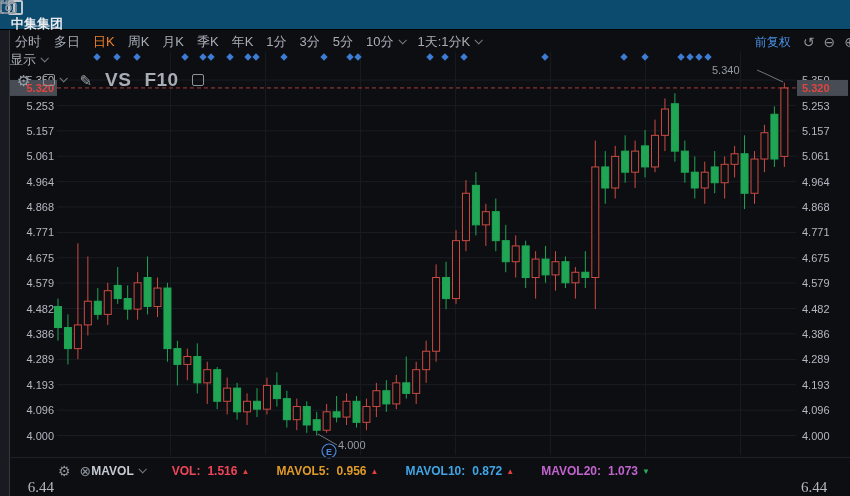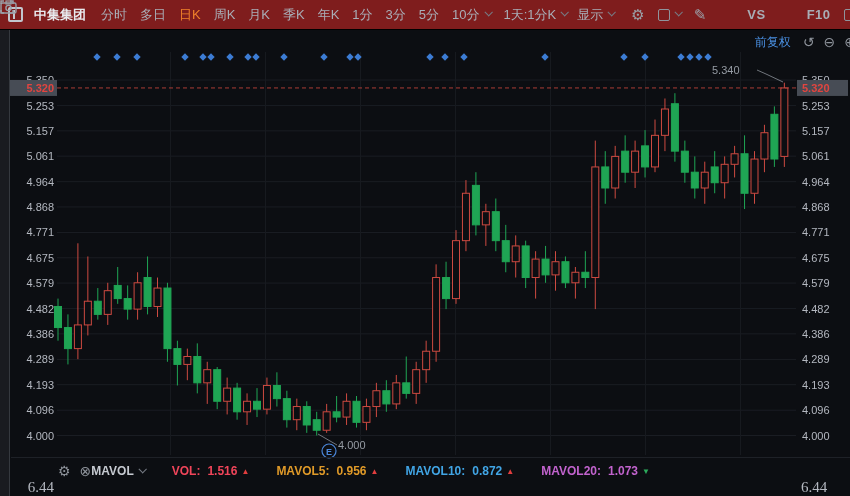--- a/index.html
+++ b/index.html
@@ -1,35 +1,35 @@
 <!DOCTYPE html>
 <html><head>
 <meta charset="utf-8">
 <style>
   html,body{margin:0;padding:0;background:#000;}
   *{box-sizing:border-box;}
   .app{position:relative;width:850px;height:496px;background:#0c0e12;overflow:hidden;
        font-family:"Liberation Sans","DejaVu Sans",sans-serif;color:#b4b8c0;}
   
-  .toolbar{position:absolute;top:0;left:0;width:850px;height:30px;background:#7f1d1d;
-           border-bottom:1px solid #000;display:flex;align-items:center;white-space:nowrap;}
+  .toolbar{position:absolute;top:0;left:0;width:850px;height:30px;background:#0c4a6e;
+           border-bottom:1px solid #000;display:flex;align-items:flex-start;white-space:nowrap;flex-direction:column;}
   .win-icon{width:15px;height:15px;border:2px solid #c2c6cd;border-radius:2px;margin-left:8px;
             position:relative;flex:0 0 auto;}
   .win-icon i{position:absolute;left:3px;top:1px;bottom:1px;width:2px;background:#c2c6cd;}
   .title{color:#e8eaee;font-size:13px;font-weight:700;margin-left:11px;}
   .tabs{display:flex;align-items:center;gap:13px;margin-left:15px;font-size:13px;}
   .tab{color:#a9aeb7;cursor:pointer;display:inline-flex;align-items:center;}
   .tab.active{color:#f0812a;}
   .chev{width:6px;height:6px;border-right:1.5px solid #767b84;border-bottom:1.5px solid #767b84;
         transform:rotate(45deg) translateY(-1px);display:inline-block;margin-left:5px;margin-bottom:3px;}
   .display-btn{margin-left:10px;font-size:13px;color:#a9aeb7;display:inline-flex;align-items:center;}
   .tb-icons{display:flex;align-items:center;gap:13px;margin-left:17px;color:#9aa0a8;}
   .tb-icons .uni{font-size:15px;line-height:1;}
   .sq-icon{width:12px;height:12px;border:1.5px solid #8f949c;border-radius:2px;display:inline-block;}
-  .vsf{font-size:13px;font-weight:600;color:#a8adb5;letter-spacing:.5px;margin-left:28px;}
+  .vsf{font-size:19px;font-weight:600;color:#a8adb5;letter-spacing:.5px;}
   
   .left-strip{position:absolute;top:30px;left:0;width:10px;height:466px;background:#191b20;
               border-right:1px solid #35393f;}
   
   .adjust-row{position:absolute;top:33px;right:-6px;display:flex;align-items:center;gap:9px;height:18px;}
   .adjust-label{color:#4a90e2;font-size:12px;margin-right:3px;}
   .adjust-row .uni{color:#8e939b;font-size:14px;line-height:1;}
   
   svg{position:absolute;top:0;left:0;}
   .axlab{fill:#b4b8c0;font-size:11px;font-family:"Liberation Sans","DejaVu Sans",sans-serif;}

